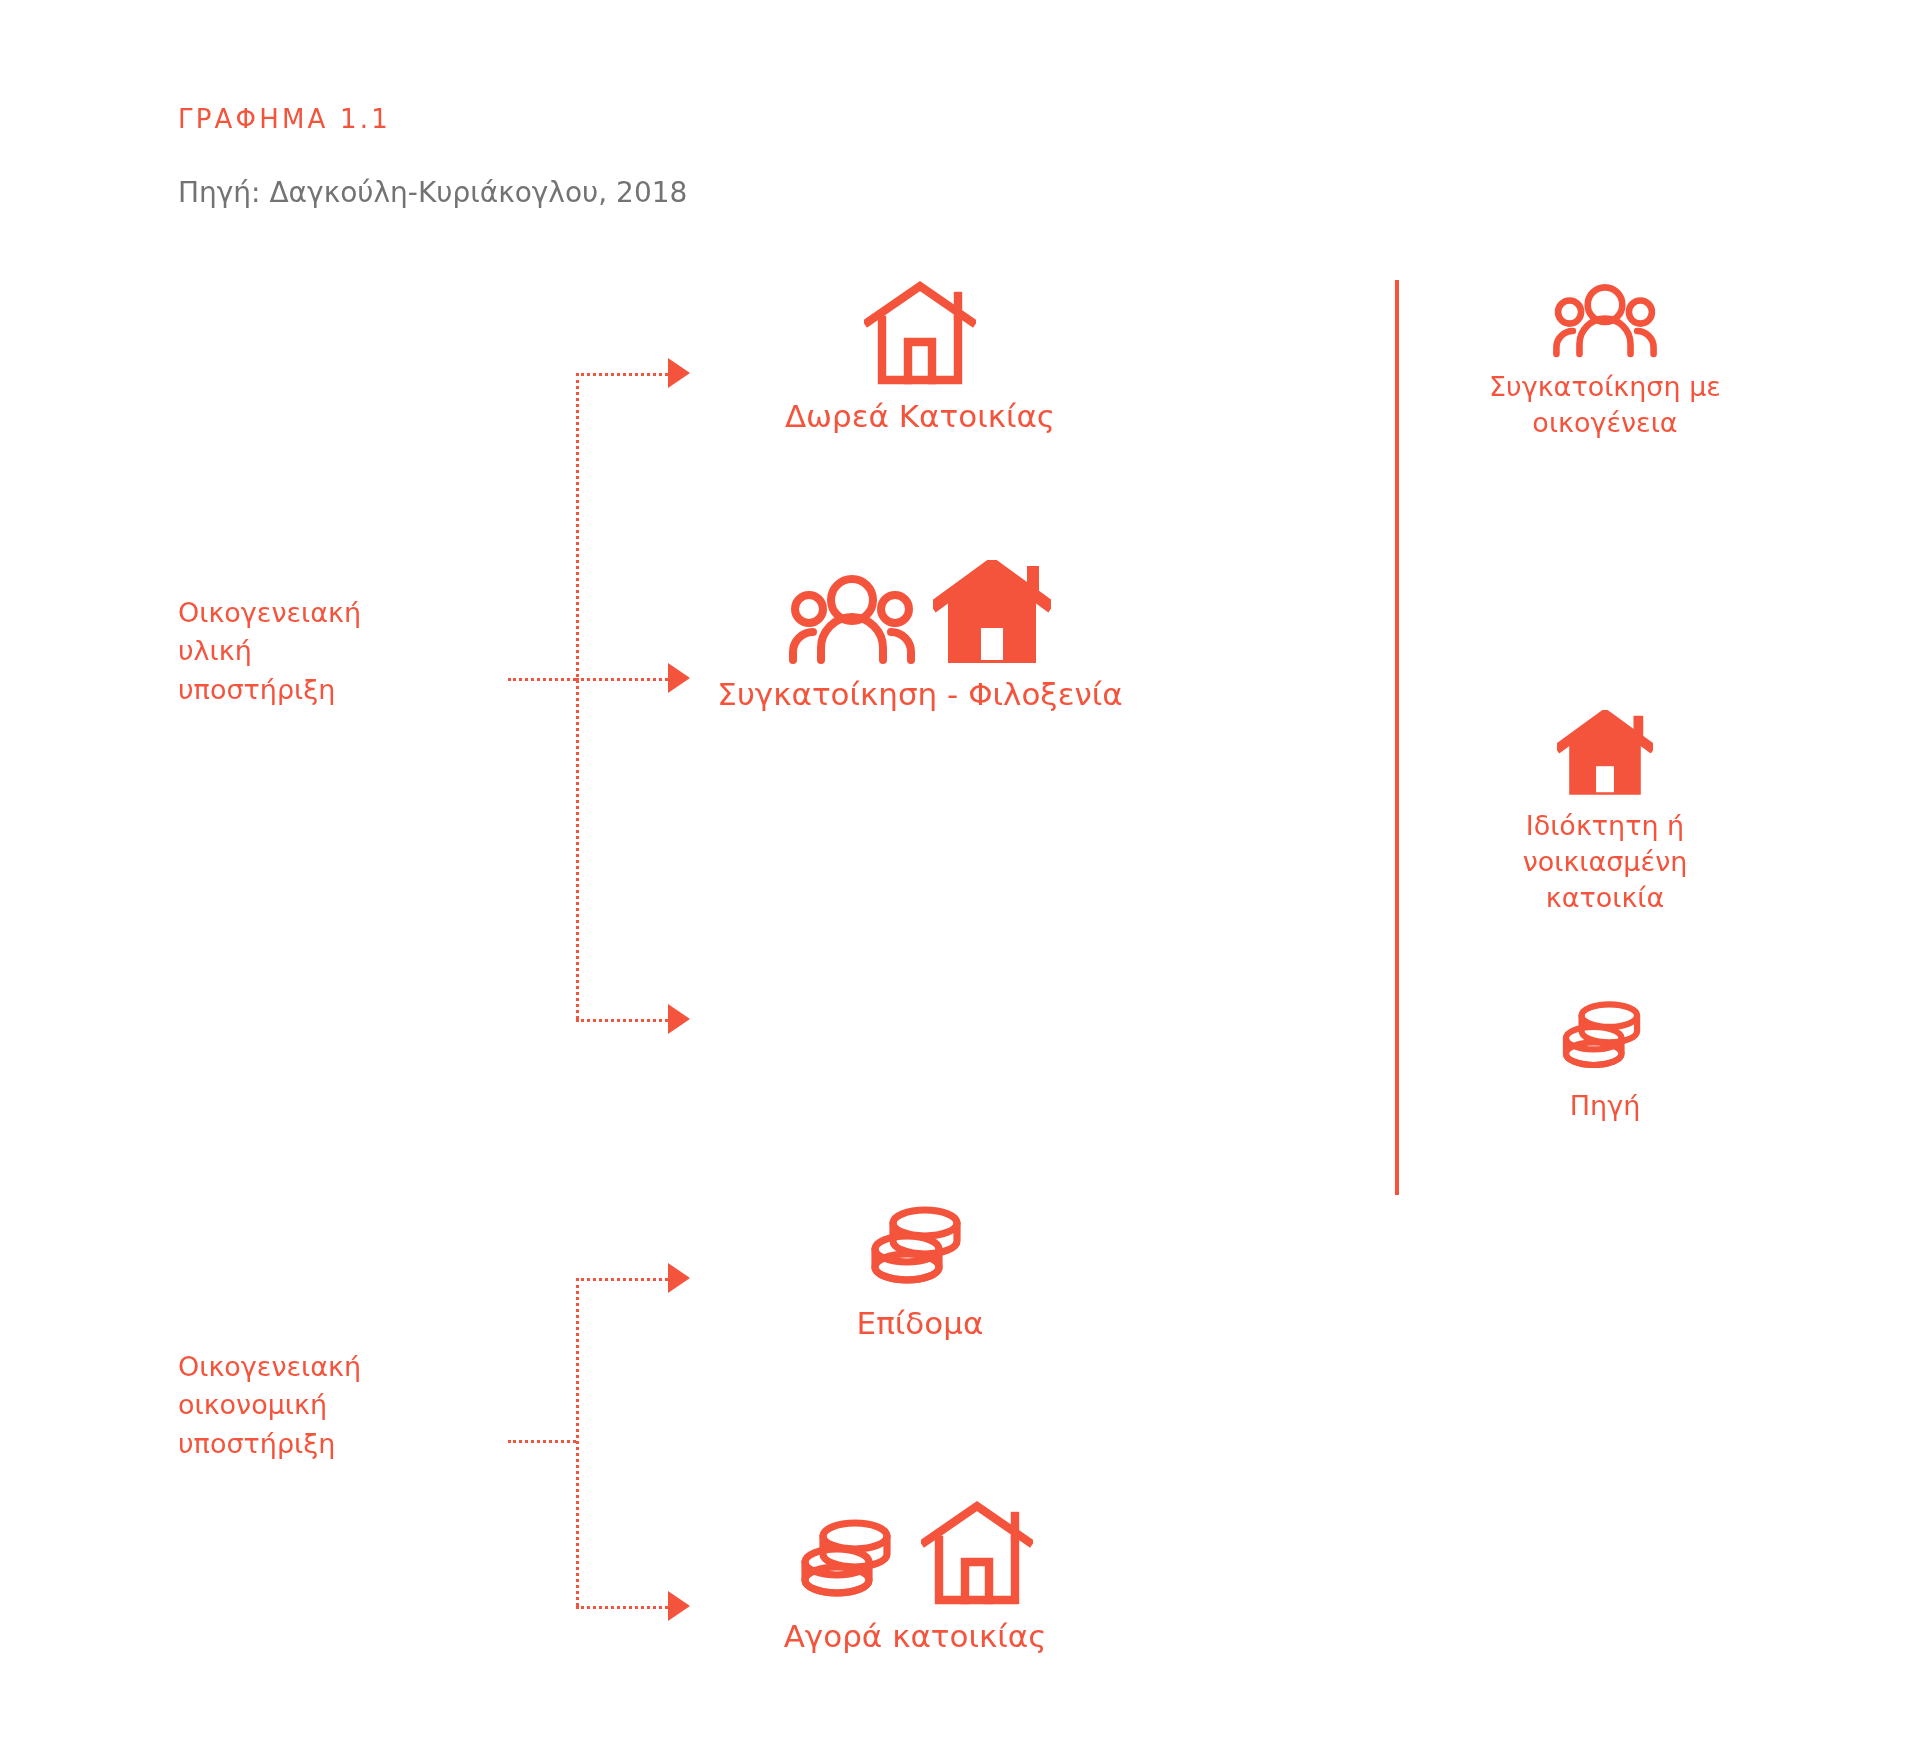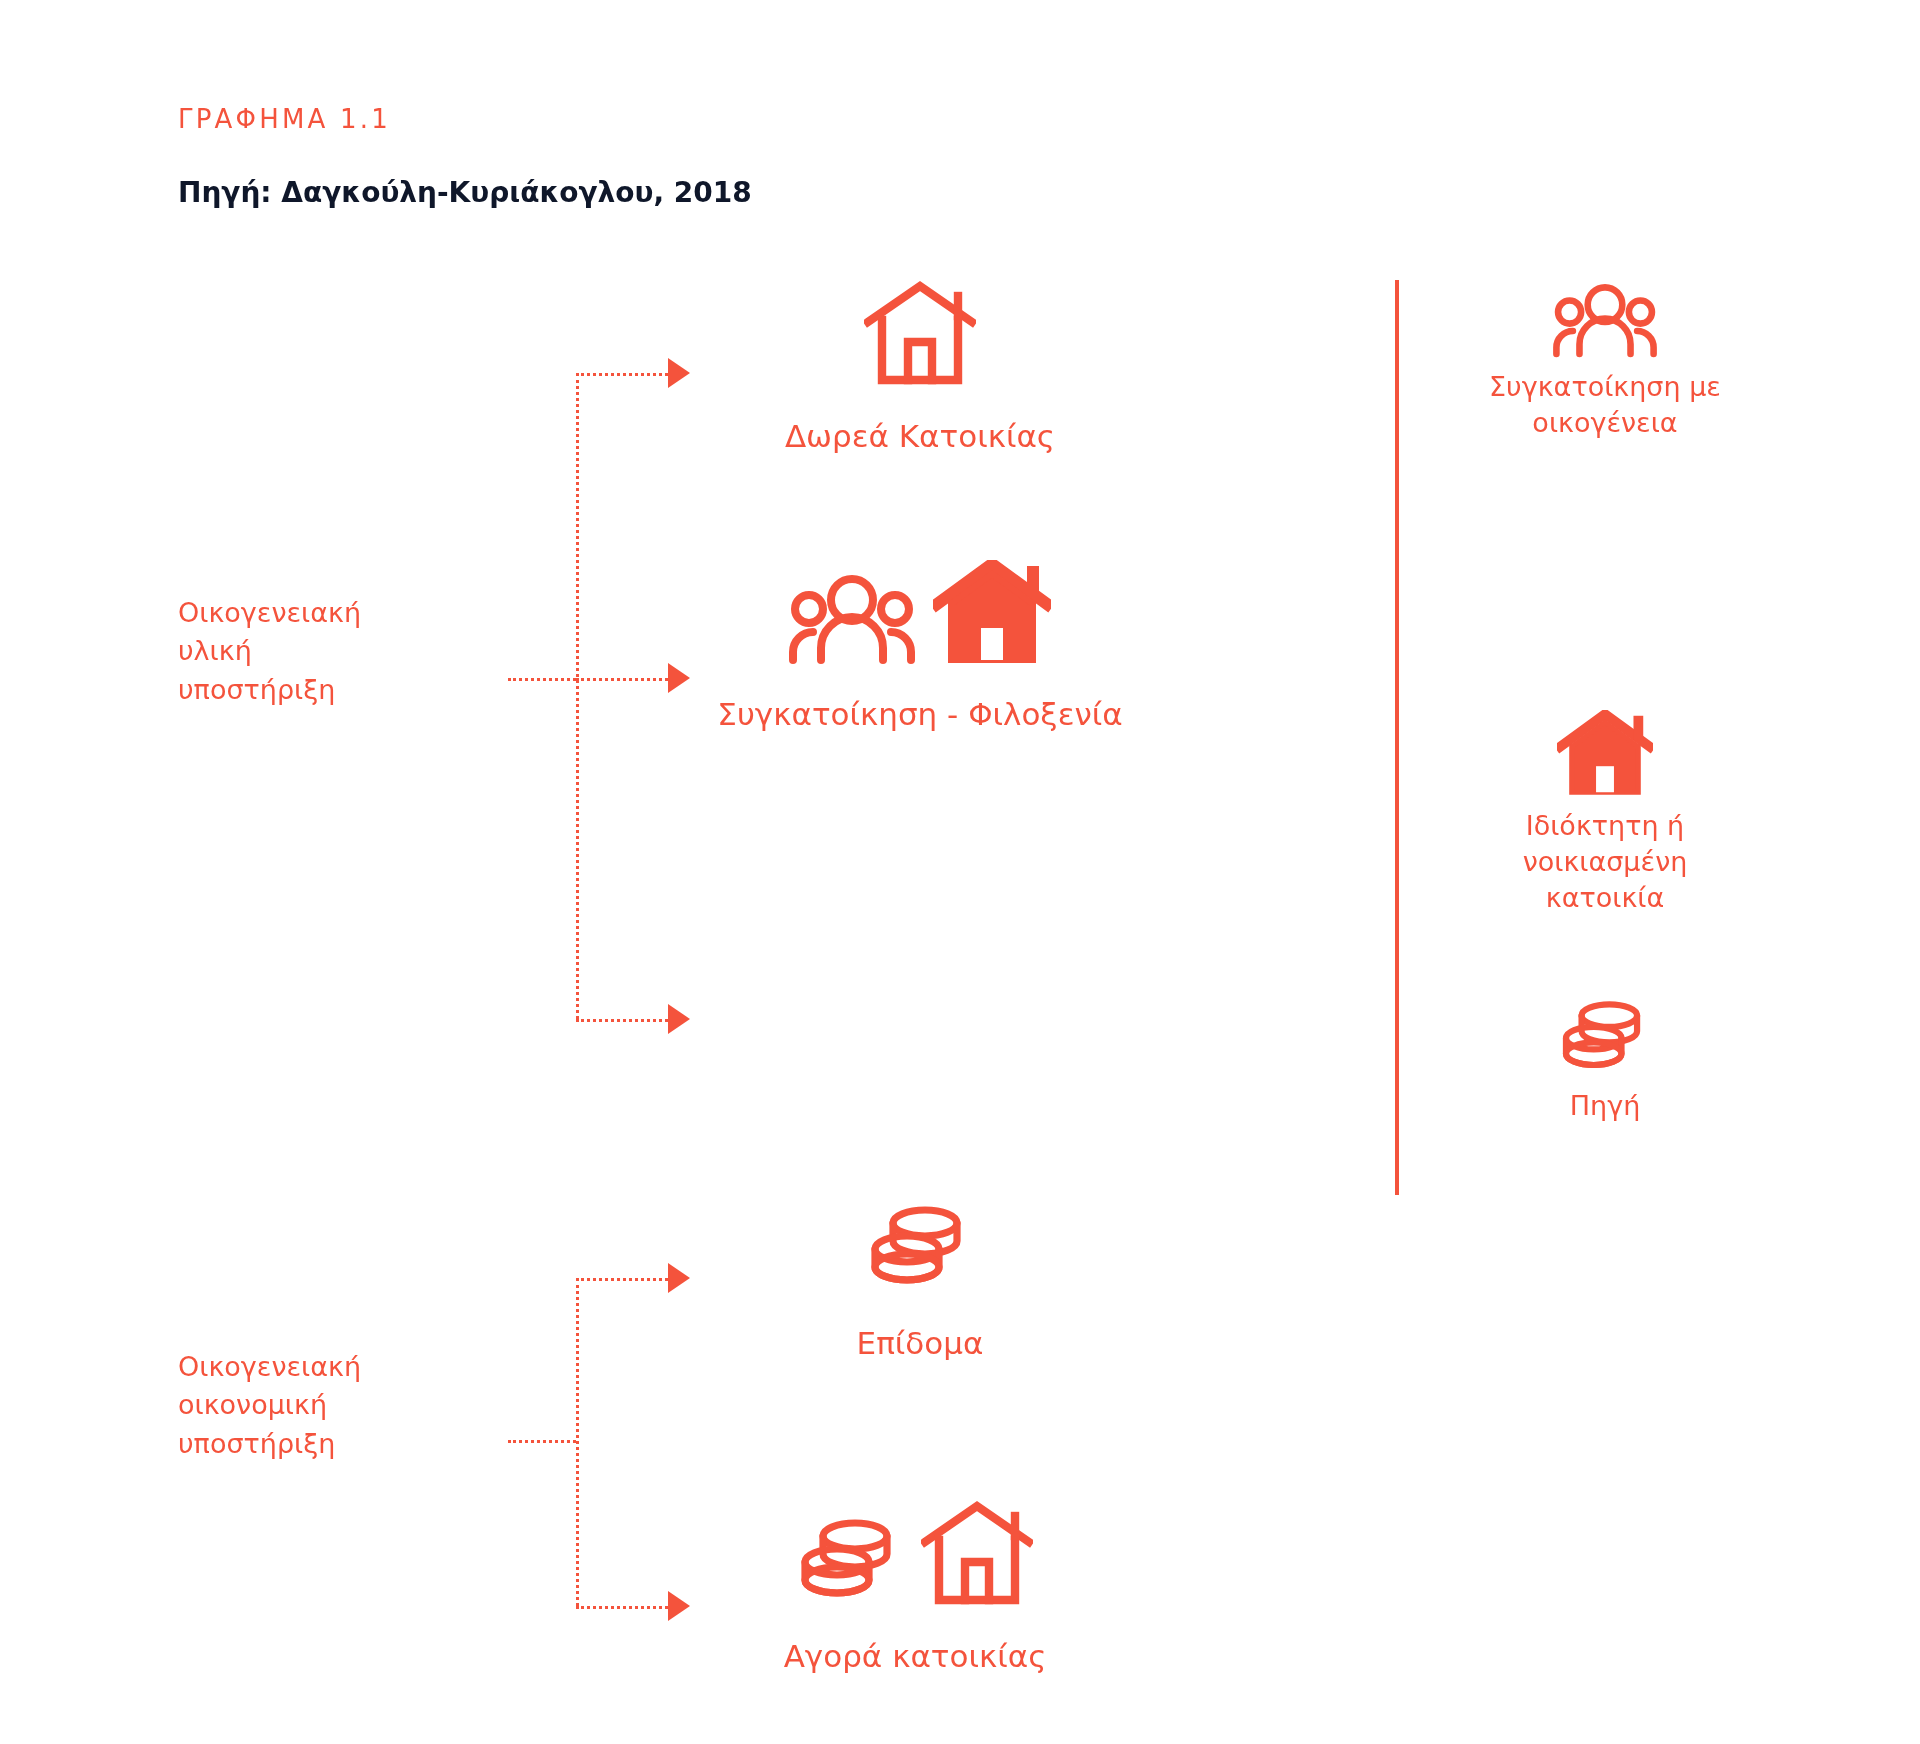--- a/index.html
+++ b/index.html
@@ -14,21 +14,21 @@
   .canvas{position:relative;width:1920px;height:1262px;}
 
   
   .hdr-title{
     position:absolute;left:178px;top:104px;
     font-size:26px;letter-spacing:3.2px;
     color:#F4533C;font-weight:400;white-space:nowrap;
   }
   .hdr-source{
     position:absolute;left:178px;top:176px;
-    font-size:28px;color:#0f172a;font-weight:700;white-space:nowrap;
+    font-size:28px;color:#737373;font-weight:400;white-space:nowrap;
   }
 
   
   .grp-label{
     position:absolute;
     font-size:27px;font-weight:normal;line-height:1.42;
     color:#F4533C;white-space:pre-line;
   }
   #grp-material{left:178px;top:594px;}
   #grp-financial{left:178px;top:1348px;}
@@ -57,21 +57,21 @@
   }
 
   
   .node{position:absolute;text-align:center;}
   .node .icons{
     display:flex;align-items:flex-end;justify-content:center;
     gap:18px;
   }
   .node .caption{
     font-size:31px;line-height:1.33;color:#F4533C;
-    margin-top:28px;white-space:pre-line;
+    margin-top:8px;white-space:pre-line;
   }
   .rnode{position:absolute;text-align:center;width:330px;}
   .rnode .caption{
     font-size:27px;line-height:1.33;color:#F4533C;
     margin-top:10px;white-space:pre-line;
   }
   svg{display:block;}
 </style>
 </head>
 <body>

